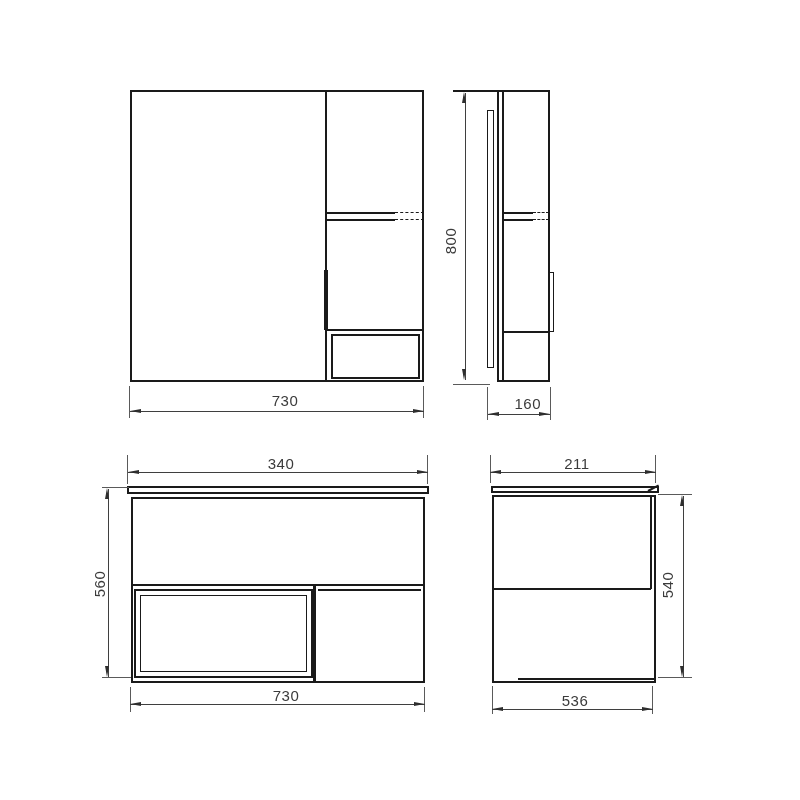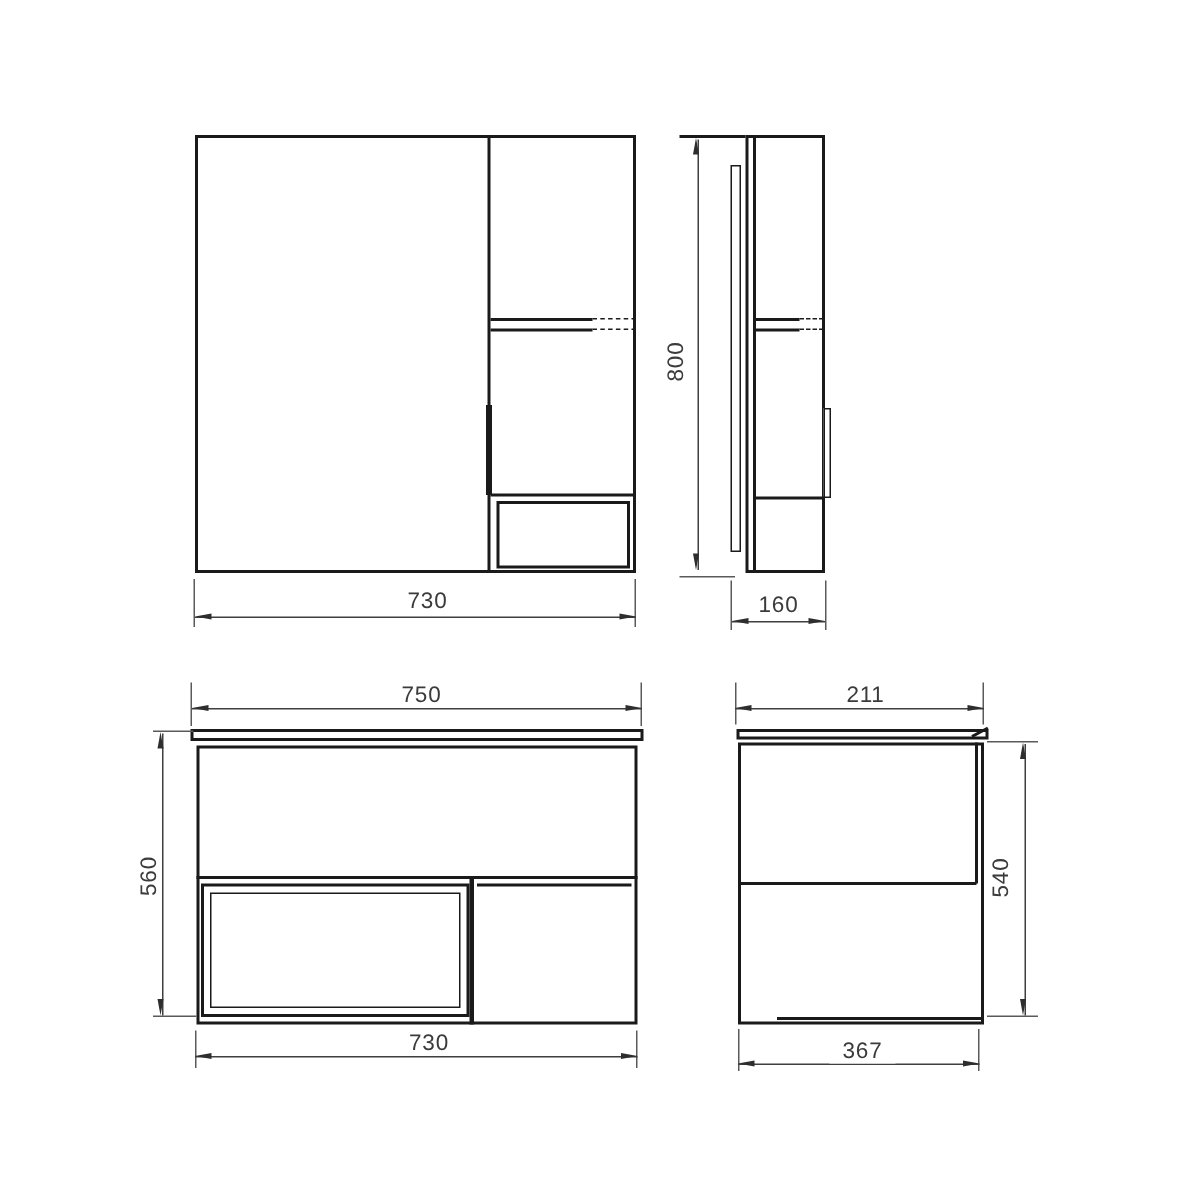--- a/index.html
+++ b/index.html
@@ -67,31 +67,31 @@
     <div class="dln" style="left:465px;top:93px;width:1px;height:287px;"></div>
     <div class="arr u" style="left:462px;top:92px;"></div>
     <div class="arr d" style="left:462px;top:369px;"></div>
     <div class="lbl rot" style="left:429px;top:233px;">800</div>
 
     <div class="ext" style="left:487px;top:387px;width:1px;height:33px;"></div>
     <div class="ext" style="left:550px;top:387px;width:1px;height:33px;"></div>
     <div class="dln" style="left:488px;top:414px;width:62px;height:1px;"></div>
     <div class="arr l" style="left:488px;top:412px;"></div>
     <div class="arr r" style="left:539px;top:412px;"></div>
-    <div class="lbl" style="left:497px;top:396px;">160</div>
+    <div class="lbl" style="left:497px;top:396px;text-align:right;">160</div>
   </div>
 
   <div>
 
     <div class="ext" style="left:127px;top:455px;width:1px;height:29px;"></div>
     <div class="ext" style="left:427px;top:455px;width:1px;height:29px;"></div>
     <div class="dln" style="left:128px;top:472px;width:300px;height:1px;"></div>
     <div class="arr l" style="left:128px;top:470px;"></div>
     <div class="arr r" style="left:417px;top:470px;"></div>
-    <div class="lbl" style="left:259px;top:456px;">750</div>
+    <div class="lbl" style="left:259px;top:456px;">340</div>
 
     <div class="box" style="left:127px;top:486px;width:302px;height:8px;"></div>
     <div class="box" style="left:131px;top:497px;width:294px;height:186px;"></div>
     <div class="ln" style="left:131px;top:584px;width:294px;height:2px;"></div>
     <div class="box" style="left:134px;top:589px;width:179px;height:89px;"></div>
     <div class="box" style="left:140px;top:595px;width:167px;height:77px;border-width:1px;"></div>
     <div class="ln" style="left:313px;top:584px;width:3px;height:99px;"></div>
     <div class="ln" style="left:318px;top:589px;width:103px;height:1.7px;"></div>
 
     <div class="ext" style="left:102px;top:487px;width:27px;height:1px;"></div>
@@ -130,16 +130,16 @@
     <div class="dln" style="left:683px;top:496px;width:1px;height:181px;"></div>
     <div class="arr u" style="left:680px;top:495px;"></div>
     <div class="arr d" style="left:680px;top:666px;"></div>
     <div class="lbl rot" style="left:646px;top:577px;">540</div>
 
     <div class="ext" style="left:492px;top:686px;width:1px;height:28px;"></div>
     <div class="ext" style="left:652px;top:686px;width:1px;height:28px;"></div>
     <div class="dln" style="left:492px;top:709px;width:161px;height:1px;"></div>
     <div class="arr l" style="left:492px;top:707px;"></div>
     <div class="arr r" style="left:642px;top:707px;"></div>
-    <div class="lbl" style="left:553px;top:693px;">367</div>
+    <div class="lbl" style="left:553px;top:693px;">536</div>
   </div>
 
 </div>
 
 </body></html>

